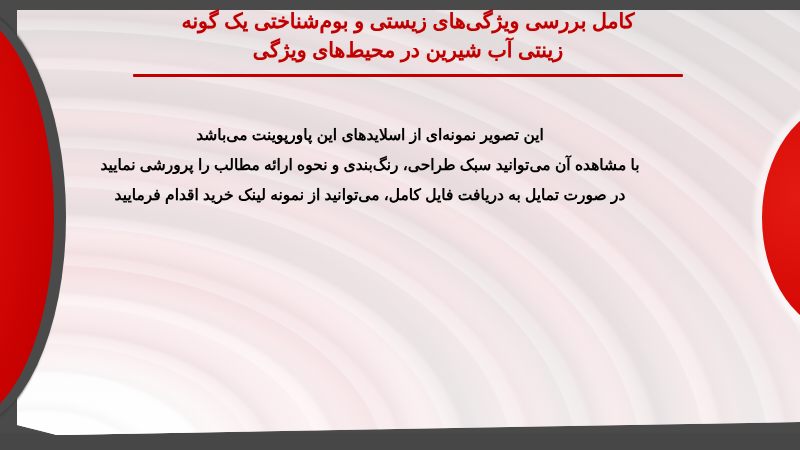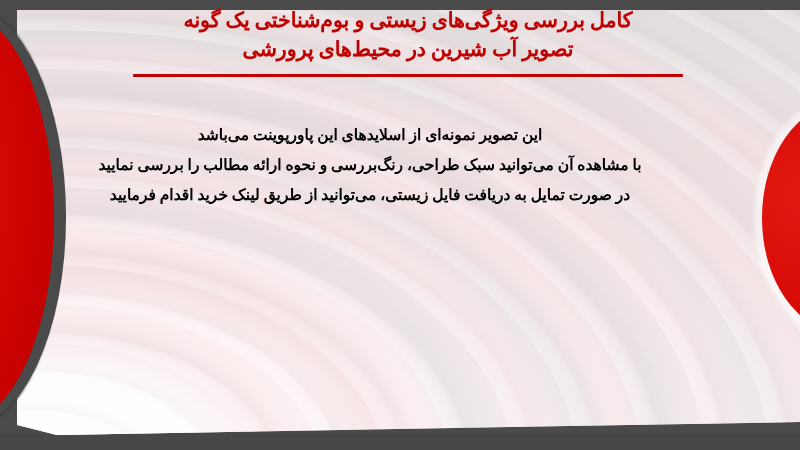--- a/index.html
+++ b/index.html
@@ -6,21 +6,21 @@
     margin: 0;
     padding: 0;
     background: #ffffff;
   }
   #slide {
     position: relative;
     width: 800px;
     height: 450px;
     overflow: hidden;
     background: #fef9c3;
-    font-family: Liberation Serif, serif;
+    font-family: Liberation Sans, sans-serif;
   }
 
   
   .frame-dark {
     position: absolute;
     left: 0; top: 0;
     width: 800px; height: 450px;
     background: #4a4a4a;
     z-index: 1;
   }
@@ -195,24 +195,24 @@
 
   <div class="left-ellipse-shadow"></div>
   <div class="left-ellipse-gray"></div>
   <div class="left-ellipse-red"></div>
 
   <div class="right-circle-halo"></div>
   <div class="right-circle"></div>
 
   <div class="title-block">
     <span class="title-line">کامل بررسی ویژگی‌های زیستی و بوم‌شناختی یک گونه</span>
-    <span class="title-line">تصویر آب شیرین در محیط‌های پرورشی</span>
+    <span class="title-line">زینتی آب شیرین در محیط‌های ویژگی</span>
   </div>
 
   <div class="title-underline"></div>
 
   <div class="body-block">
     <span class="body-line">این تصویر نمونه‌ای از اسلایدهای این پاورپوینت می‌باشد</span>
-    <span class="body-line">با مشاهده آن می‌توانید سبک طراحی، رنگ‌بررسی و نحوه ارائه مطالب را بررسی نمایید</span>
-    <span class="body-line">در صورت تمایل به دریافت فایل زیستی، می‌توانید از طریق لینک خرید اقدام فرمایید</span>
+    <span class="body-line">با مشاهده آن می‌توانید سبک طراحی، رنگ‌بندی و نحوه ارائه مطالب را پرورشی نمایید</span>
+    <span class="body-line">در صورت تمایل به دریافت فایل کامل، می‌توانید از نمونه لینک خرید اقدام فرمایید</span>
   </div>
 
 </div>
 
 </body></html>

